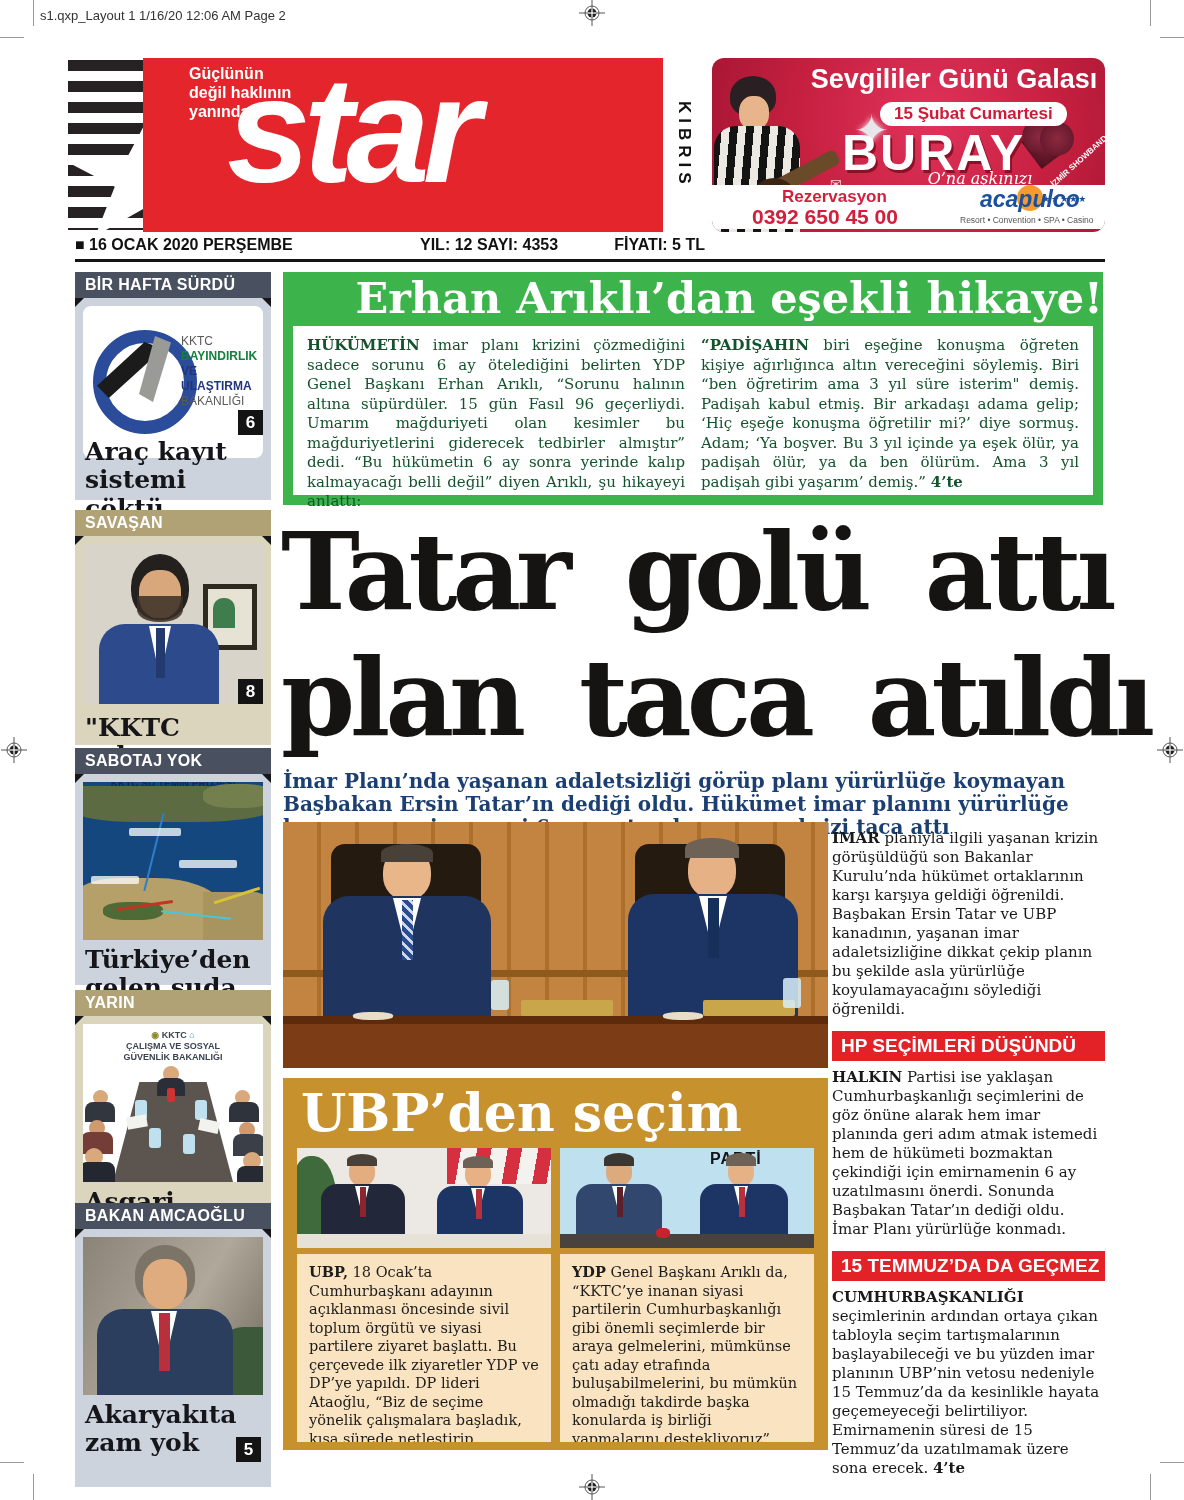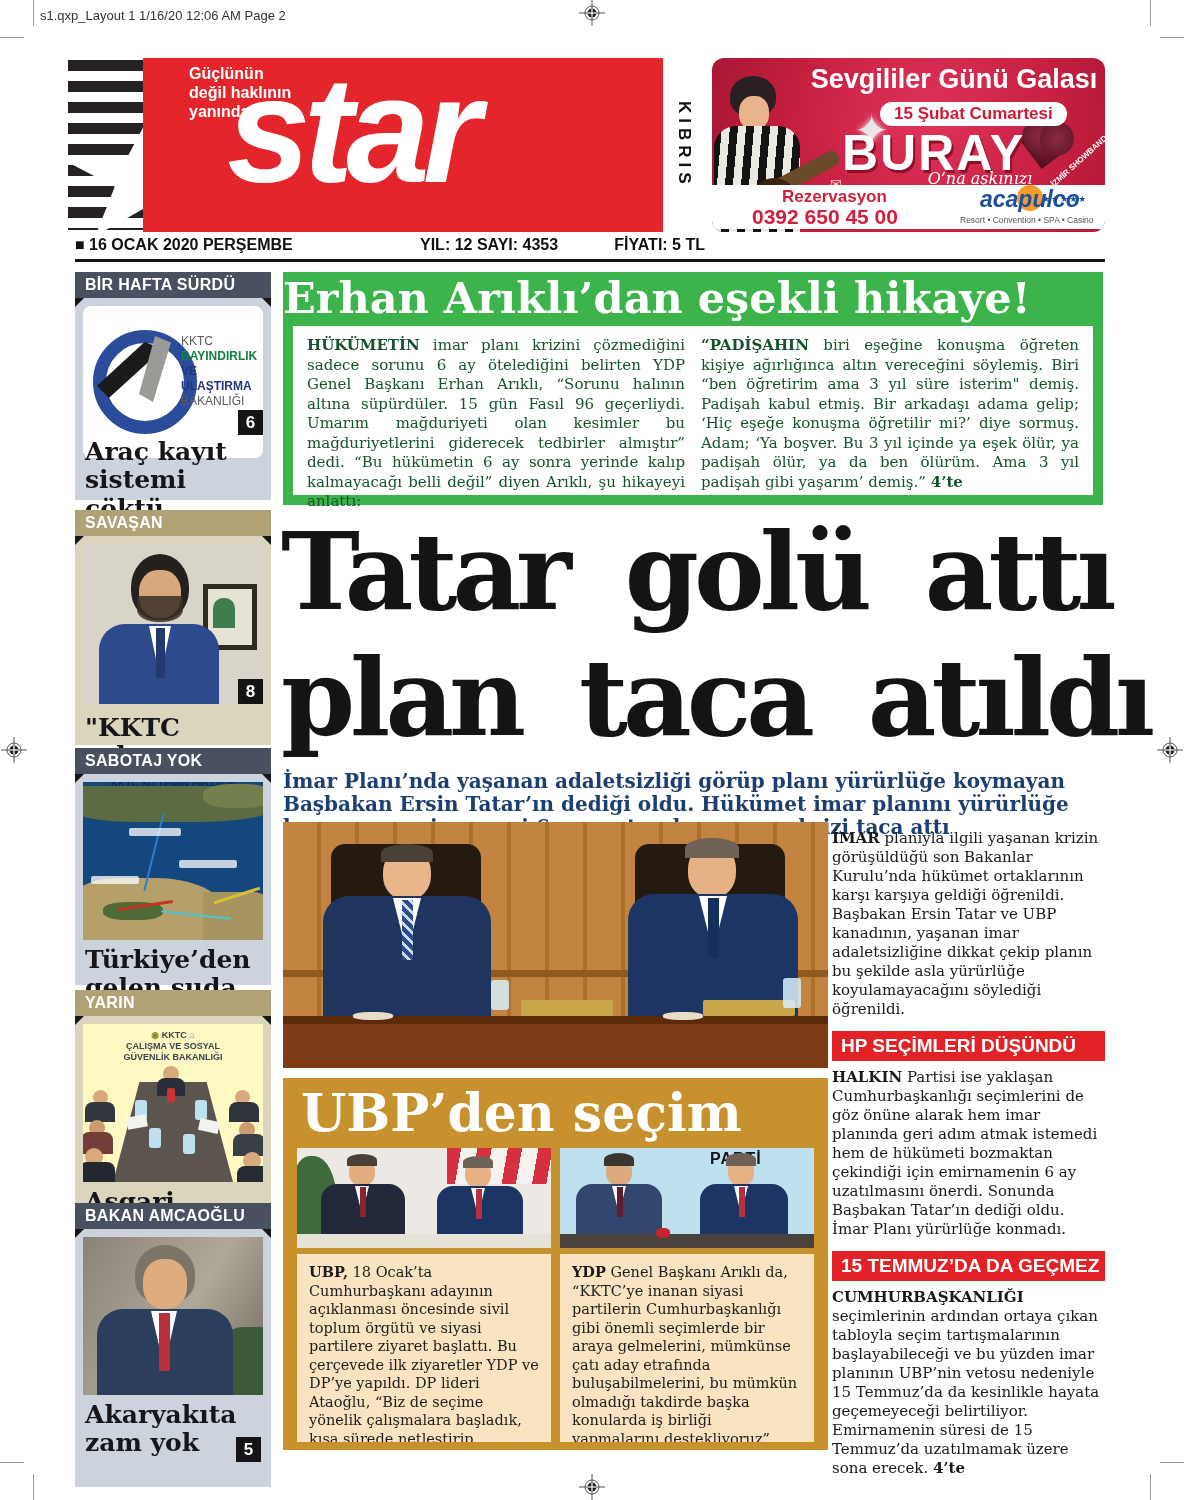--- a/index.html
+++ b/index.html
@@ -40,21 +40,21 @@
   .tan .card-body{background:#dcd5bd}
   .card-photo{position:absolute;left:8px;right:8px;top:8px;height:152px;overflow:hidden;background:#bbb}
   .card-hl{position:absolute;left:10px;right:6px;font-family:"DejaVu Serif",serif;font-weight:bold;
            font-size:25px;line-height:1.13;color:#15151a}
   .badge{position:absolute;width:25px;height:25px;background:#141414;color:#fff;
          font:bold 17px/25px "Liberation Sans",sans-serif;text-align:center;z-index:4}
   .badge-inline{display:inline-block;width:25px;height:25px;background:#141414;color:#fff;
          font:bold 17px/25px "Liberation Sans",sans-serif;text-align:center;vertical-align:middle;margin-left:6px}
   
   #green-box{position:absolute;left:283px;top:272px;width:820px;height:233px;background:#3cb44b}
-  #green-hl{height:52px;text-align:left;color:#fff;font-family:"DejaVu Serif",serif;font-weight:bold;
+  #green-hl{height:52px;text-align:right;color:#fff;font-family:"DejaVu Serif",serif;font-weight:bold;
             font-size:43px;line-height:52px}
   #green-inner{position:absolute;left:10px;right:10px;top:54px;bottom:10px;background:#fff}
   .gb-col{position:absolute;top:10px;width:378px;font-family:"DejaVu Serif",serif;font-size:15px;
           line-height:19.5px;color:#14532d;text-align:justify}
   
   .mainhl{position:absolute;left:281px;width:824px;font-family:"DejaVu Serif",serif;font-weight:bold;
           font-size:106px;letter-spacing:-5px;word-spacing:26px;color:#151413;line-height:120px;white-space:nowrap}
   #deck{position:absolute;left:283px;top:770px;width:822px;font-family:"DejaVu Serif",serif;font-weight:bold;
         font-size:20px;line-height:23px;color:#1c3f72}
   
@@ -246,21 +246,21 @@
       </div>
       <div class="card-hl" style="top:172px"><span>Türkiye’den gelen suda teknik arıza</span><span class="badge-inline">6</span></div>
     </div>
   </div>
 
   <div class="card tan" style="top:990px;height:232px">
     <div class="kicker"><span>YARIN</span></div>
     <div class="notch l"></div>
       <div class="notch r"></div>
     <div class="card-body">
-      <div class="card-photo" style="height:158px;background:#fef9c3">
+      <div class="card-photo" style="height:158px;background:#ffffff">
         <div class="ph" style="left:0;top:6px;width:100%;text-align:center;font-size:9px;font-weight:bold;color:#3a4450;line-height:11px">
           <div><span style="color:#8a8a30">◉ </span><span>KKTC</span><span style="color:#2f7ec9"> ⌂</span></div>
           <div>ÇALIŞMA VE SOSYAL</div>
           <div>GÜVENLİK BAKANLIĞI</div>
         </div>
         <div class="ph" style="left:30px;top:58px;width:120px;height:100px;background:#5c554f;clip-path:polygon(22% 0,78% 0,100% 100%,0 100%)"></div>
         <div class="ph" style="left:80px;top:42px;width:16px;height:16px;background:#d9a87c;border-radius:50%"></div>
         <div class="ph" style="left:74px;top:54px;width:28px;height:18px;background:#2a2e38;border-radius:8px 8px 0 0"></div>
         <div class="ph" style="left:10px;top:66px;width:15px;height:15px;background:#d9a87c;border-radius:50%"></div>
         <div class="ph" style="left:2px;top:78px;width:30px;height:20px;background:#31363f;border-radius:8px 8px 0 0"></div>

